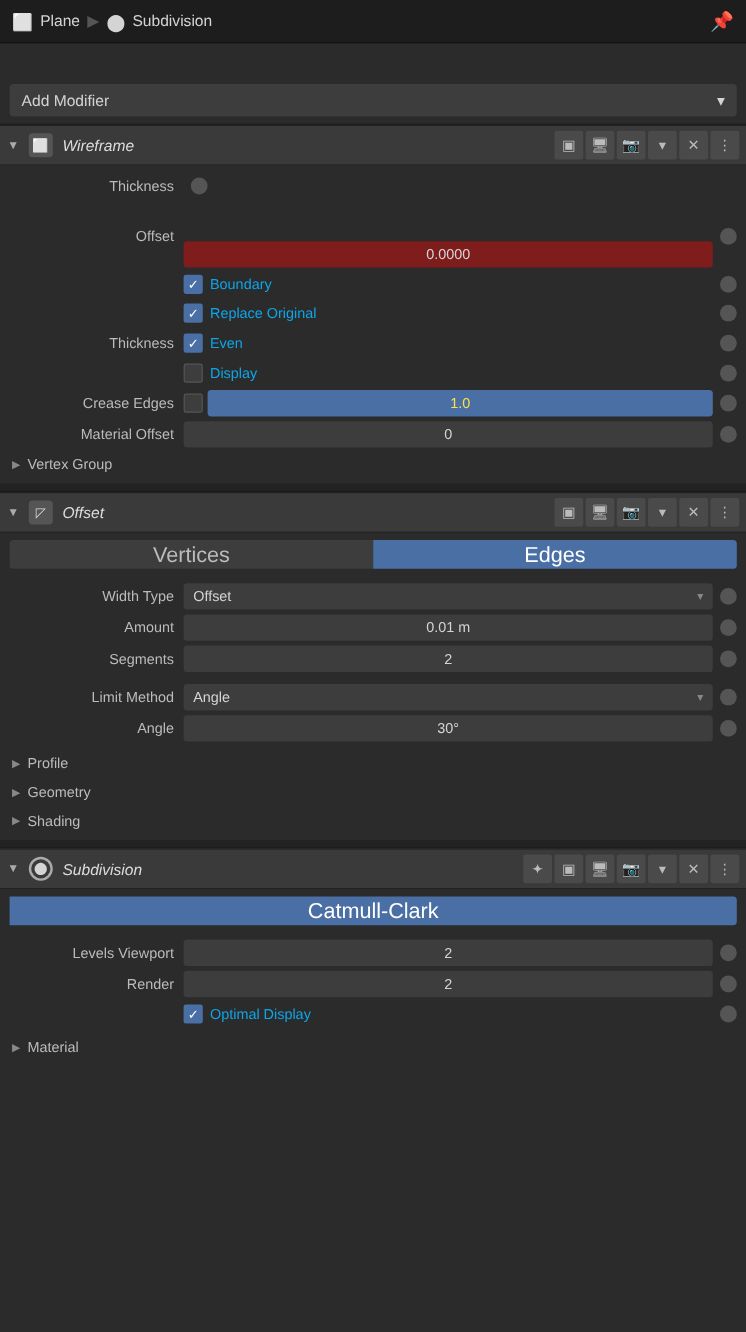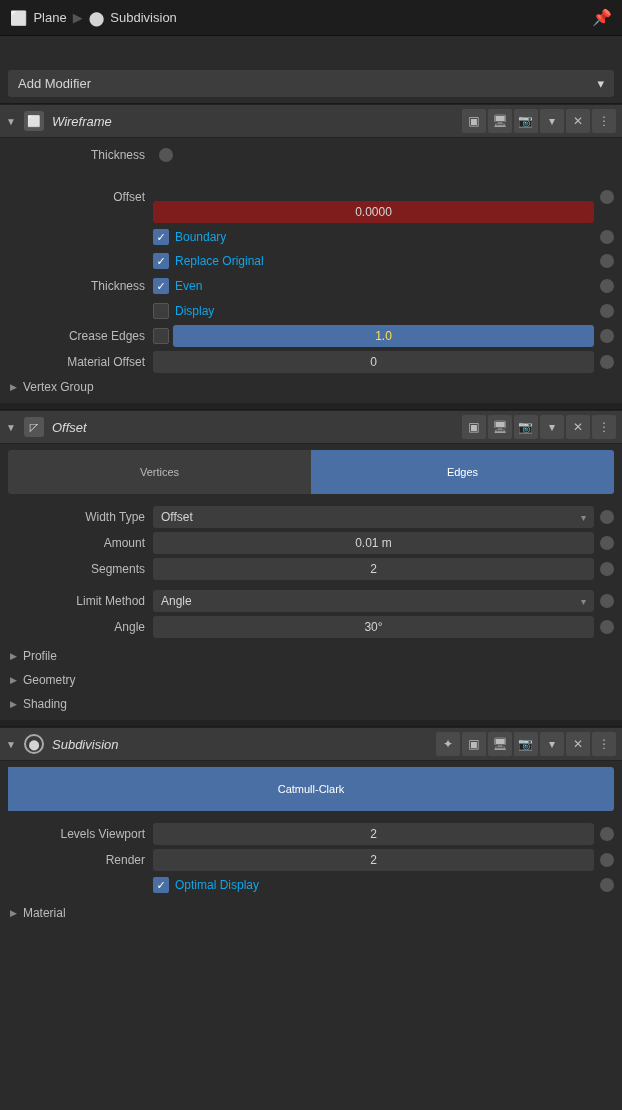--- a/index.html
+++ b/index.html
@@ -219,25 +219,25 @@
     }
 
     
     .tab-row {
       display: flex;
       padding: 6px 8px;
       gap: 0;
     }
     .tab-btn {
       flex: 1;
-      height: 44px;
+      height: 24px;
       background: #3d3d3d;
       border: none;
       color: #bbb;
-      font-size: 11px;
+      font-size: 18px;
       cursor: pointer;
     }
     .tab-btn:first-child { border-radius: 3px 0 0 3px; }
     .tab-btn:last-child { border-radius: 0 3px 3px 0; }
     .tab-btn.active {
       background: #4a6fa5;
       color: #fff;
     }
 
     

